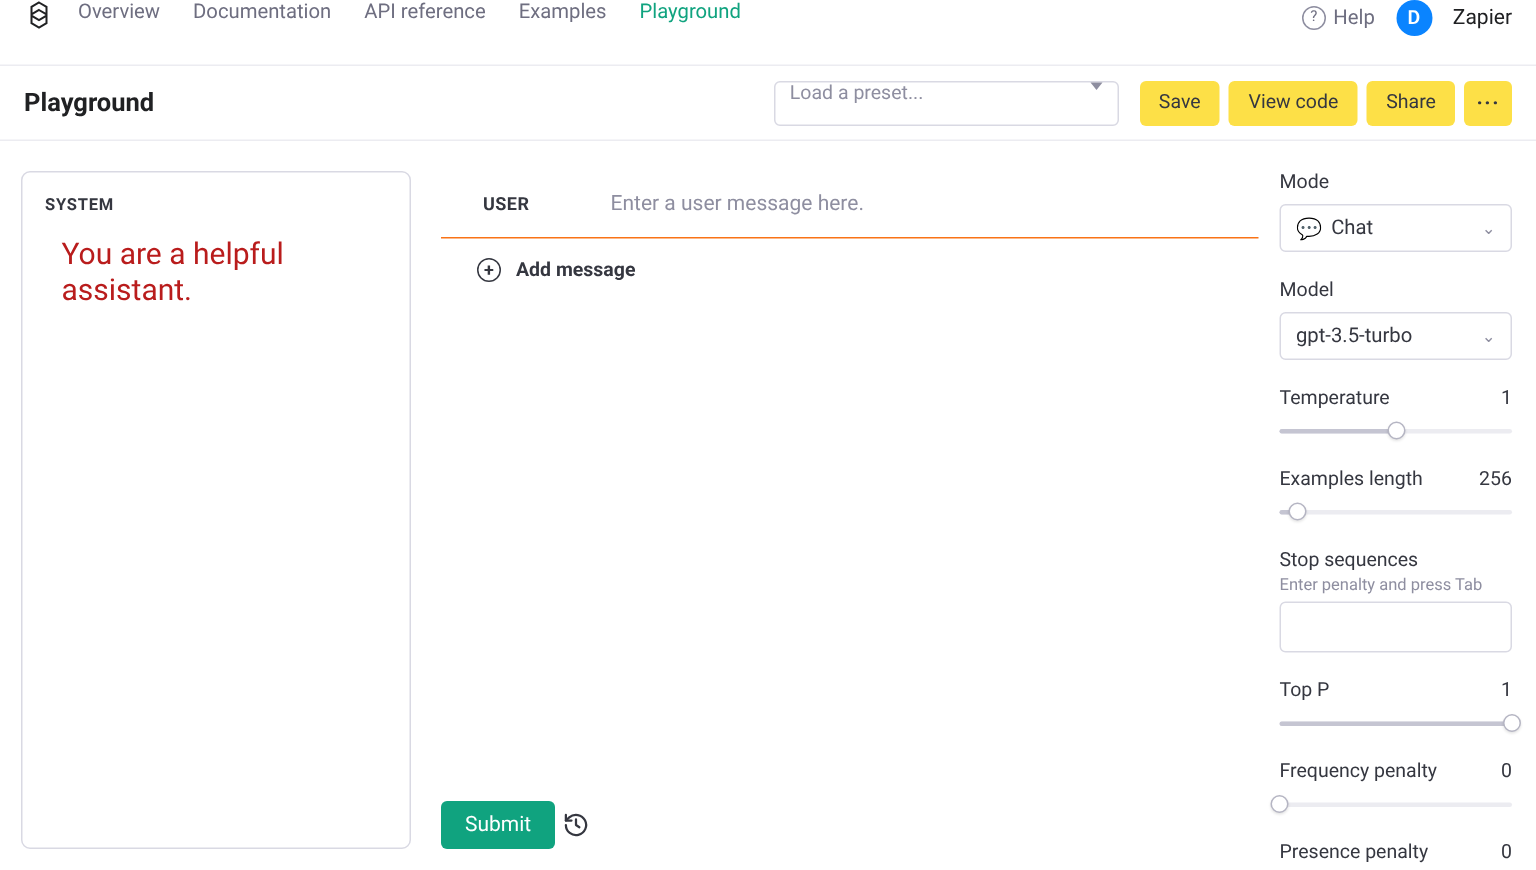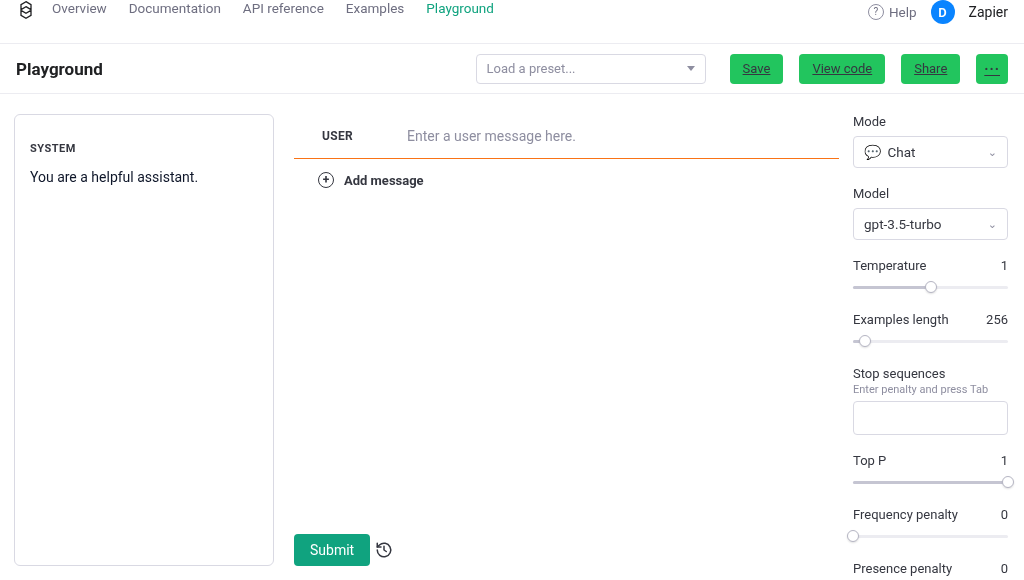--- a/index.html
+++ b/index.html
@@ -12,31 +12,31 @@
   .nav-spacer { flex: 1; }
   .nav-right { display: flex; align-items: center; gap: 14px; font-size: 13.5px; color: #6e6e80; }
   .help { display: flex; align-items: center; gap: 5px; cursor: pointer; }
   .help-icon { width:16px; height:16px; border:1px solid #8e8ea0; border-radius:50%; display:flex; align-items:center; justify-content:center; font-size:10px; color:#6e6e80; line-height:1; }
   .avatar { width: 24px; height: 24px; border-radius: 50%; background: #0a84ff; color:#fff; font-size: 13px; font-weight: 600; display:flex; align-items:center; justify-content:center; }
   .username { color:#202123; font-size:14px; }
 
   .subbar { display:flex; align-items:center; height:50px; padding: 0 16px; border-bottom:1px solid #ececf1; }
   .page-title { font-size:17px; font-weight:700; }
   .sub-spacer { flex:1; }
-  .preset { display:flex; align-items:center; justify-content:space-between; width:230px; height:30px; border:1px solid #d9d9e3; border-radius:4px; padding:0 10px; font-size:13px; color:#8e8ea0; cursor:pointer; margin-right:8px; }
+  .preset { display:flex; justify-content:space-between; width:230px; height:30px; border:1px solid #d9d9e3; border-radius:4px; padding:0 10px; font-size:13px; color:#8e8ea0; cursor:pointer; margin-right:8px; }
   .chev-down { width:0; height:0; border-left:4px solid transparent; border-right:4px solid transparent; border-top:5px solid #8e8ea0; }
-  .btn { height:30px; padding:0 13px; background:#22c55e; border-radius:4px; font-size:13px; color:#353740; display:flex; align-items:center; cursor:pointer; margin-left:16px;text-decoration:underline; }
+  .btn { height:30px; padding:0 13px; background:#fde047; border-radius:4px; font-size:13px; color:#353740; display:flex; align-items:center; cursor:pointer; margin-left:6px; }
   .btn.small { padding:0 8px; }
   .dots { letter-spacing:1px; font-weight:700; font-size:14px; line-height:1; }
 
   .main { display:flex; height: calc(580px - 44px - 50px); }
   .left { padding:20px 12px 14px 14px; display:flex; flex-direction:column; width:286px; }
   .system-box { border:1px solid #d9d9e3; border-radius:6px; padding:15px; flex:1; }
-  .system-label { font-size:11px; font-weight:700; letter-spacing:0.5px; color:#353740; margin-bottom:14px;margin-top:12px; }
-  .system-text { font-size:14px; color:#0f172a; }
+  .system-label { font-size:11px; font-weight:700; letter-spacing:0.5px; color:#353740; margin-bottom:14px; }
+  .system-text { font-size:20px; color:#b91c1c;margin-left:11px; }
 
   .center { flex:1; padding:20px 10px 14px 8px; display:flex; flex-direction:column; }
   .msg-row { display:flex; align-items:center; min-height:45px; border-bottom:1px solid #f97316; padding: 0 6px 0 28px; }
   .msg-role { width:85px; font-size:12px; font-weight:700; color:#353740; letter-spacing:0.3px; }
   .msg-ph { font-size:14px; color:#8e8ea0; flex:1; }
   .add-row { display:flex; align-items:center; gap:10px; padding:13px 6px 0 24px; cursor:pointer; }
   .plus-circle { width:16px; height:16px; border:1.5px solid #353740; border-radius:50%; display:flex; align-items:center; justify-content:center; font-size:12px; line-height:1; color:#353740; font-weight:700; }
   .add-label { font-size:13px; font-weight:700; color:#353740; }
   .center-spacer { flex:1; }
   .center-actions { display:flex; align-items:center; padding-left:0; }

